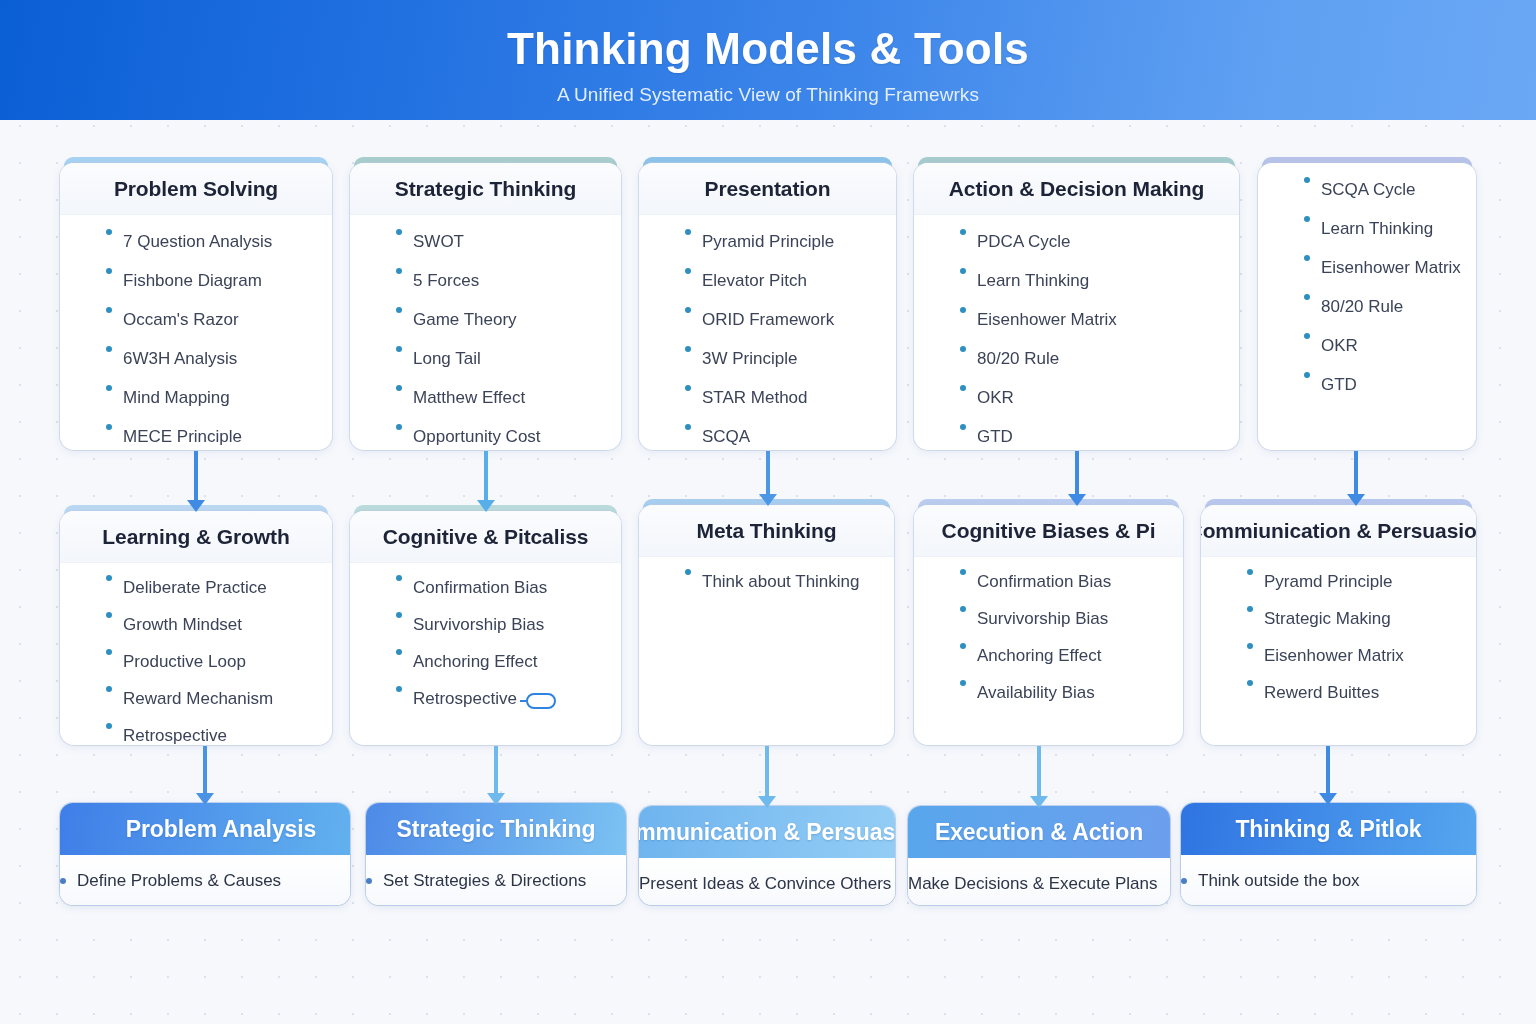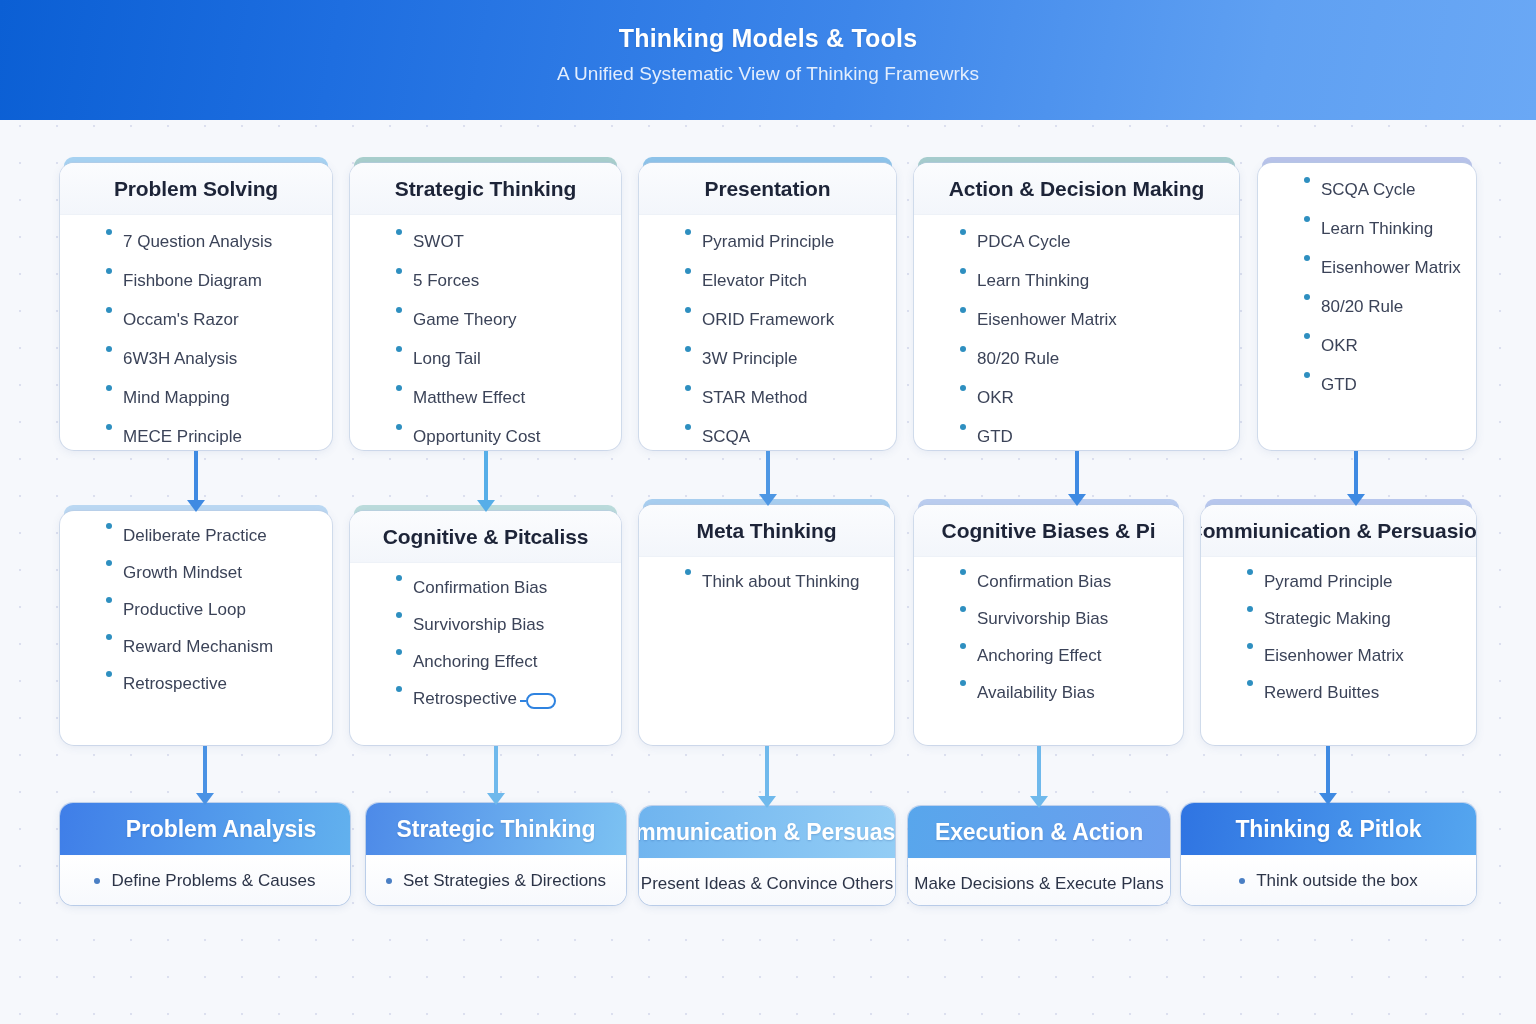--- a/index.html
+++ b/index.html
@@ -32,21 +32,21 @@
     position: absolute;
     top: 0; left: 0;
     width: 1536px;
     height: 120px;
     background: linear-gradient(100deg, #0b5fd4 0%, #1e6ee0 22%, #3d86ea 55%, #5fa0f2 82%, #6aa8f5 100%);
     text-align: center;
     overflow: hidden;
   }
   #header .htitle {
     margin-top: 24px;
-    font-size: 25px;
+    font-size: 44px;
     font-weight: bold;
     color: #ffffff;
     letter-spacing: 0.2px;
     text-shadow: 0 1px 2px rgba(0,0,0,0.12);
   }
   #header .hsub {
     margin-top: 10px;
     font-size: 19px;
     font-weight: normal;
     color: #e3eefd;
@@ -146,21 +146,20 @@
     font-weight: bold;
     color: #ffffff;
     white-space: nowrap;
     text-shadow: 0 1px 2px rgba(20,60,130,0.22);
     letter-spacing: -0.1px;
   }
   .gcard .gbody {
     height: 50px;
     display: flex;
     align-items: center;
-    justify-content: center;
     background: linear-gradient(180deg,#ffffff 0%, #f7f9fd 100%);
     border-top: 1px solid rgba(255,255,255,0.6);
   }
   .gcard .gbody .gtext {
     font-size: 17px;
     color: #2c3448;
     white-space: nowrap;
   }
   .gcard .gbody .bul {
     width: 6px; height: 6px;
@@ -353,20 +352,23 @@
           <span>OKR</span>
         </li>
         <li>
           <span class="bul"></span>
           <span>GTD</span>
         </li>
       </ul>
     </div>
     <div class="accent" style="left: 64px; top: 505px; width: 264px; background: rgb(188, 217, 243);"></div>
     <div class="card r2" style="left: 60px; top: 511px; width: 272px; height: 234px;">
+      <div class="chead">
+        <div class="ctitle">Learning &amp; Growth</div>
+      </div>
       <ul class="clist">
         <li>
           <span class="bul"></span>
           <span>Deliberate Practice</span>
         </li>
         <li>
           <span class="bul"></span>
           <span>Growth Mindset</span>
         </li>
         <li>

